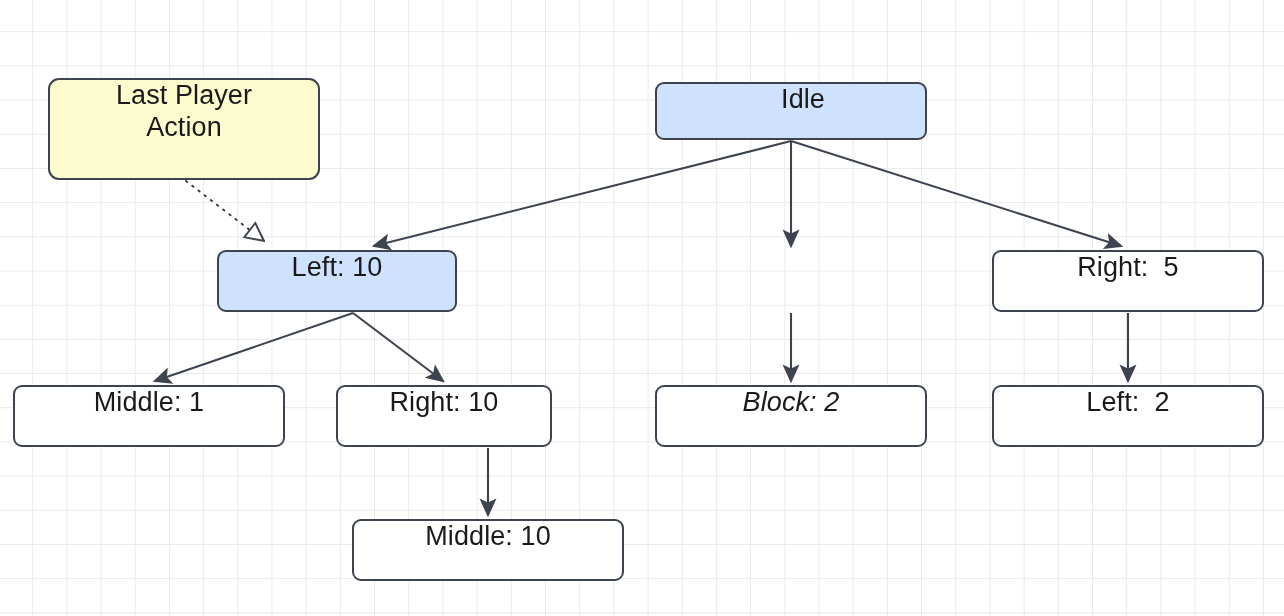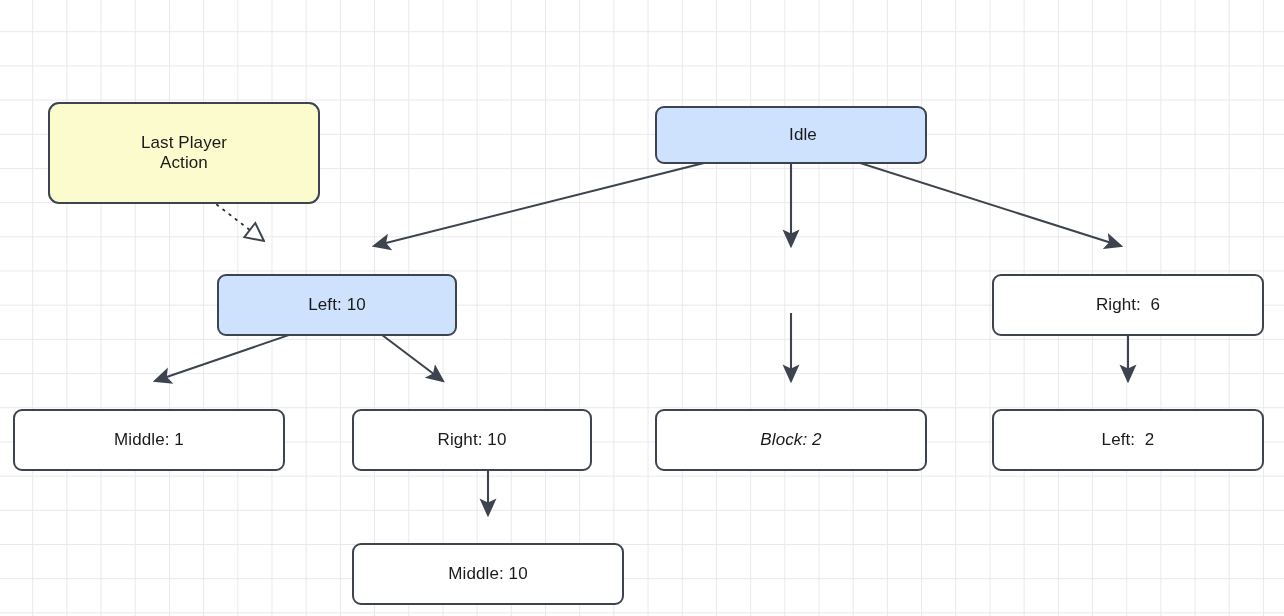--- a/index.html
+++ b/index.html
@@ -28,30 +28,28 @@
     width: 1284px;
     height: 616px;
     pointer-events: none;
   }
   .node {
     position: absolute;
     box-sizing: border-box;
     border: 2.4px solid #3d4450;
     border-radius: 9px;
     display: flex;
-    align-items: center;
     justify-content: center;
     text-align: center;
     color: #1a1a1a;
-    font-size: 17px;
+    font-size: 27px;
     line-height: 1.18;
     letter-spacing: 0.1px;
     white-space: pre;
     z-index: 2;
-    margin-top: 24px;
   }
   .node.white  { background: #ffffff; }
   .node.blue   { background: #cfe2fd; }
   .node.note   { background: #fcfbcd; border-radius: 11px; }
   .node.note .node-label { white-space: pre-line; }
   .node-label { display: block; }
 </style>
 </head>
 <body>
 
@@ -94,28 +92,28 @@
   <div class="node blue" style="left:655px; top:82px; width:272px; height:58px;padding-left:24px;">
     <span class="node-label">Idle</span>
   </div>
 
   <div class="node blue" style="left:217px; top:250px; width:240px; height:62px;">
     <span class="node-label">Left: 10</span>
   </div>
 
 
   <div class="node white" style="left:992px; top:250px; width:272px; height:62px;">
-    <span class="node-label">Right:  6</span>
+    <span class="node-label">Right:  5</span>
   </div>
 
   <div class="node white" style="left:13px; top:385px; width:272px; height:62px;">
     <span class="node-label">Middle: 1</span>
   </div>
 
-  <div class="node white" style="left:352px; top:385px; width:240px; height:62px;">
+  <div class="node white" style="left:336px; top:385px; width:216px; height:62px;">
     <span class="node-label">Right: 10</span>
   </div>
 
   <div class="node white" style="left:655px; top:385px; width:272px; height:62px;font-style:italic;">
     <span class="node-label">Block: 2</span>
   </div>
 
   <div class="node white" style="left:992px; top:385px; width:272px; height:62px;">
     <span class="node-label">Left:  2</span>
   </div>

